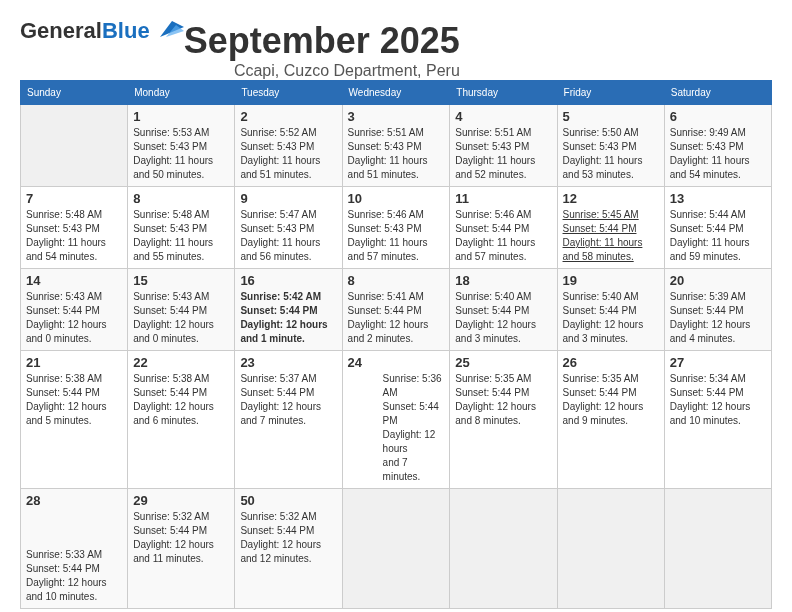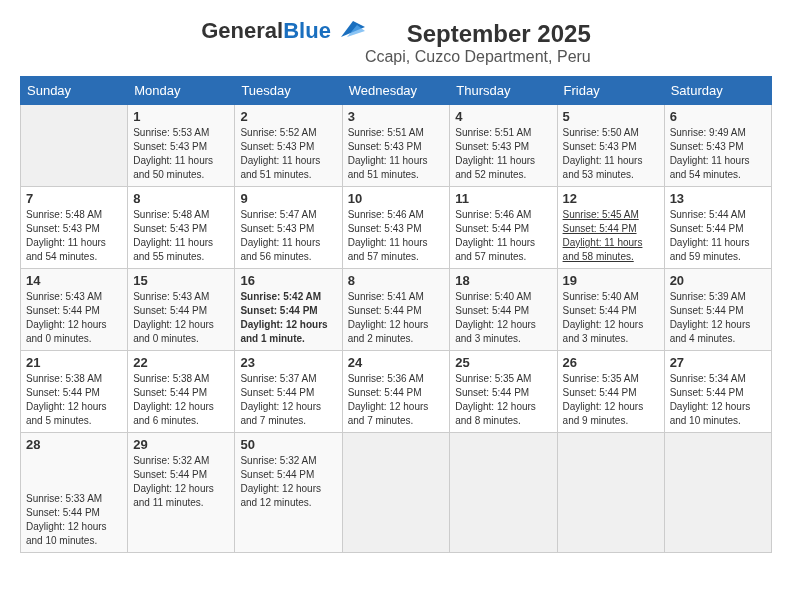--- a/index.html
+++ b/index.html
@@ -5,59 +5,58 @@
     * { box-sizing: border-box; margin: 0; padding: 0; }
     body {
       font-family: Arial, sans-serif;
       background: #fff;
       width: 792px;
       min-height: 612px;
       padding: 20px;
     }
     .header {
       display: flex;
-      justify-content: center;
+      justify-content: flex-start;
       align-items: flex-start;
-      margin-bottom: 10px;
     }
     .logo {
       display: flex;
       flex-direction: column;
       align-items: flex-start;
     }
     .logo-text {
       font-size: 22px;
       font-weight: bold;
       color: #333;
       line-height: 1;
     }
     .logo-text span.blue { color: #1a6fbf; }
     .title-block {
       text-align: right;
     }
     .month-title {
-      font-size: 24px;
+      font-size: 36px;
       font-weight: bold;
       color: #333;
     }
     .location-title {
       font-size: 16px;
       color: #555;
     }
     .calendar {
       width: 100%;
       border-collapse: collapse;
       font-size: 11px;
     }
     .calendar thead tr th {
       background-color: #2a6db5;
       color: #fff;
       text-align: left;
       padding: 6px 6px;
-      font-size: 13px;
+      font-size: 10px;
       font-weight: normal;
       border: 1px solid #2a6db5;
     }
     .calendar tbody tr td {
       border: 1px solid #ccc;
       vertical-align: top;
       padding: 4px 5px;
       min-height: 80px;
       width: 108px;
       background: #fff;
@@ -279,21 +278,21 @@
         </td>
         <td>
           <span class="day-num">23</span>
           <div class="day-detail" style="white-space: pre-line;">Sunrise: 5:37 AM
 Sunset: 5:44 PM
 Daylight: 12 hours
 and 7 minutes.</div>
         </td>
         <td>
           <span class="day-num">24</span>
-          <div class="day-detail" style="white-space: pre-line;">Sunrise: 5:36 AM
+          <div class="day-detail" style="white-space: pre-line; margin-left: 35px;">Sunrise: 5:36 AM
 Sunset: 5:44 PM
 Daylight: 12 hours
 and 7 minutes.</div>
         </td>
         <td>
           <span class="day-num">25</span>
           <div class="day-detail" style="white-space: pre-line;">Sunrise: 5:35 AM
 Sunset: 5:44 PM
 Daylight: 12 hours
 and 8 minutes.</div>

